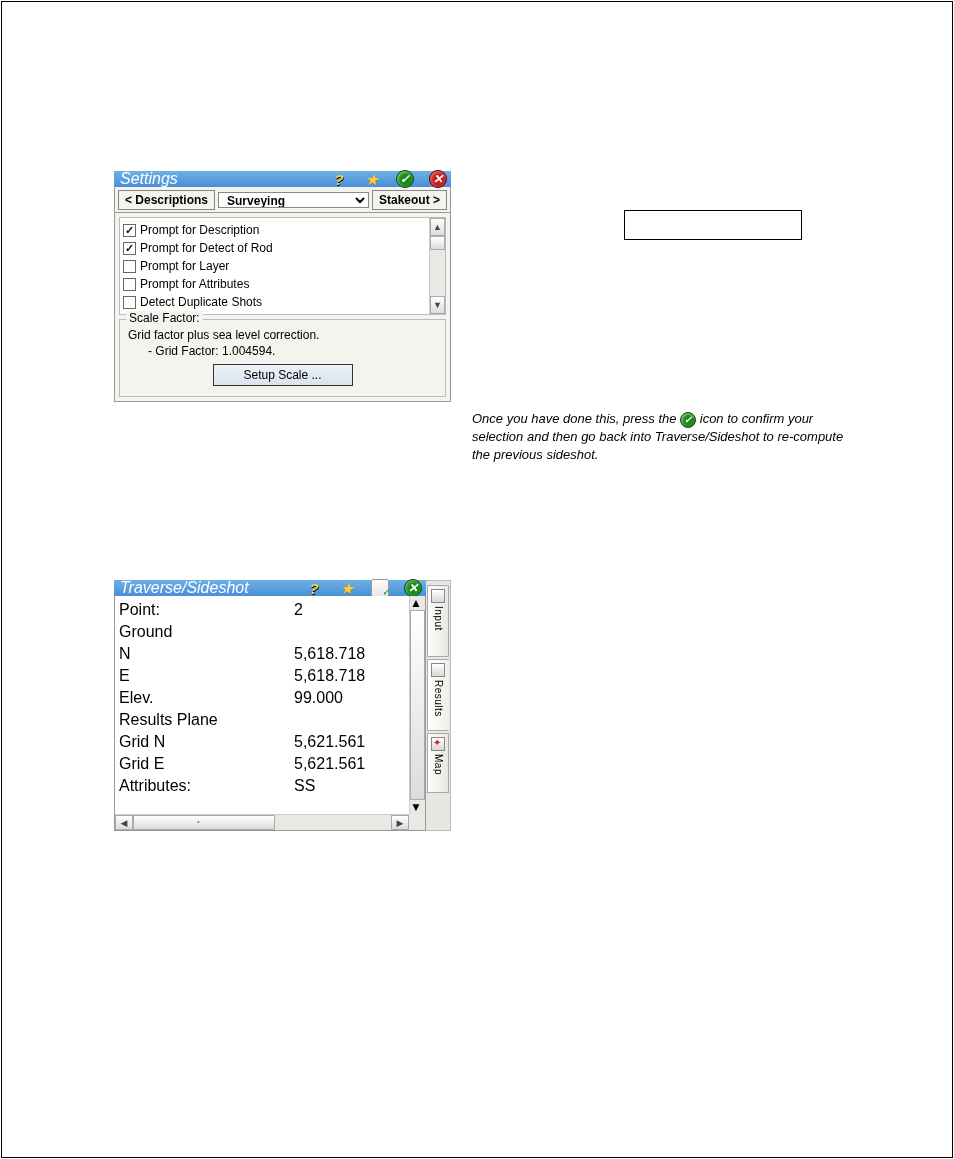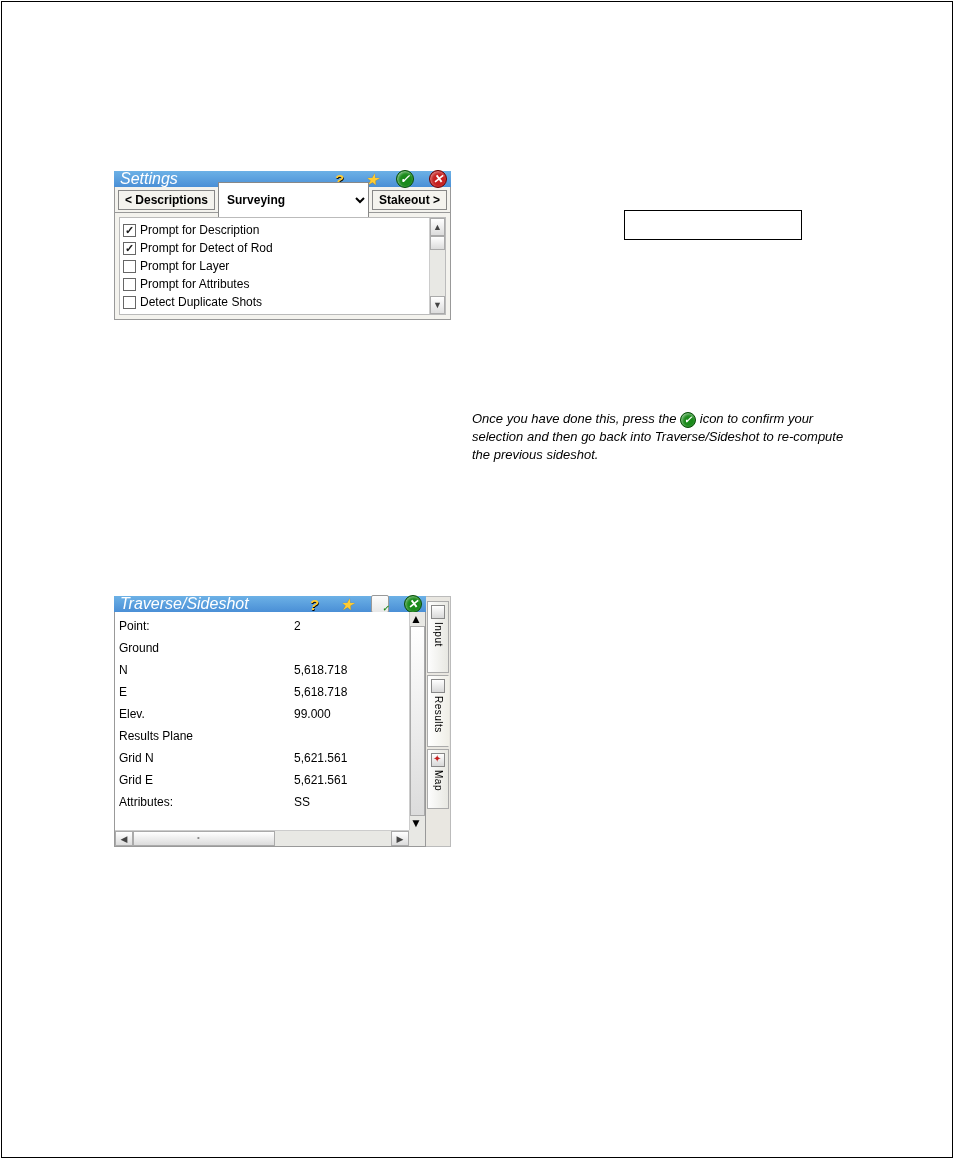--- a/index.html
+++ b/index.html
@@ -37,44 +37,44 @@
   .icon-help { color: #ffcc33; font-weight: bold; font-size: 15px; text-shadow: 0.5px 0.5px 0 #000; }
   .icon-star { color: #ffcc33; font-size: 16px; text-shadow: 0 0 1px #a07000; }
   .icon-ok { width: 18px; height: 18px; border-radius: 50%; background: #1a8a1a; color: #fff; border: 1px solid #0a4d0a; font-size: 12px; display:flex; align-items:center; justify-content:center; font-weight: bold; box-shadow: inset 1px 1px 3px rgba(255,255,255,0.6); }
   .icon-close { width: 18px; height: 18px; border-radius: 50%; background: #c62020; color: #fff; border: 1px solid #6a0000; font-size: 12px; display:flex; align-items:center; justify-content:center; font-weight: bold; box-shadow: inset 1px 1px 3px rgba(255,255,255,0.5); }
   .icon-clipboard { width: 16px; height: 18px; border: 1px solid #999; background: linear-gradient(#fdfdfd,#e8e8e8); border-radius: 2px; position: relative; }
   .icon-clipboard::after{ content:"✓"; color:#1a8a1a; font-size:8px; position:absolute; right:-1px; bottom:-1px; font-weight:bold;}
 
   .tabrow { background: #f4f3ee; padding: 2px 3px; border: 1px solid #999; border-top: none; display: flex; align-items: center; gap: 3px; height: 26px; font-size: 12px; }
   .tabbtn { height: 20px; background: #f4f3ee; border: 1px solid #888; padding: 0 6px; font-size: 12px; font-family: inherit; display:flex; align-items:center; }
   .tabbtn b { font-weight: bold; }
-  .tabselect { flex: 1; height: 36px; border: 1px solid #888; background: #fff; font-size: 12px; font-family: inherit; padding-left: 4px; font-weight: bold; }
+  .tabselect { flex: 1; height: 16px; border: 1px solid #888; background: #fff; font-size: 12px; font-family: inherit; padding-left: 4px; font-weight: bold; }
 
   .win1-body { border: 1px solid #999; border-top: none; background: #f4f3ee; padding: 4px; }
   .checklist { border: 1px solid #bbb; background: #fff; position: relative; padding: 3px 16px 3px 3px; }
   .checklist .vscroll { position: absolute; right: 0; top: 0; bottom: 0; width: 16px; background: #e8e8e4; border-left: 1px solid #ccc; }
   .vscroll .arrow { height: 18px; border: 1px solid #aaa; background: linear-gradient(#fff,#dcdcdc); display:flex; align-items:center; justify-content:center; font-size:9px; color:#444;}
   .vscroll .thumb { height: 14px; border: 1px solid #aaa; background: linear-gradient(#fff,#dcdcdc); margin-top:0; }
   .checkrow { display: flex; align-items: center; gap: 4px; height: 18px; font-size: 12px; font-family: "Tahoma", sans-serif; }
   .cbx { width: 13px; height: 13px; border: 1px solid #666; background: #fff; display:flex; align-items:center; justify-content:center; font-size: 11px; color:#1a1a1a; font-weight:bold; }
 
   .fieldset { border: 1px solid #bbb; margin-top: 4px; padding: 6px 8px 8px 8px; background: #f4f3ee; position: relative; }
   .legend { position: absolute; top: -9px; left: 6px; background: #f4f3ee; padding: 0 3px; font-size: 12px; font-family: Tahoma, sans-serif; }
   .fieldset .line { font-size: 12px; font-family: Tahoma, sans-serif; margin: 2px 0; }
   .setupbtn { display: block; margin: 6px auto 2px auto; width: 140px; height: 22px; background: linear-gradient(#eef2f8, #d8e2f0); border: 1px solid #333; font-size: 12px; font-family: Tahoma, sans-serif; }
 
   
   .inline-ok { display: inline-block; width: 16px; height: 16px; border-radius: 50%; background: #1a8a1a; color: #fff; border: 1px solid #0a4d0a; font-size: 10px; text-align:center; line-height:14px; font-weight:bold; vertical-align:middle; box-shadow: inset 1px 1px 3px rgba(255,255,255,0.6);}
 
   
-  .win2 { position: absolute; left: 112px; top: 594px; width: 337px; display: flex; }
+  .win2 { position: absolute; left: 112px; top: 578px; width: 337px; display: flex; }
   .win2-main { flex: 1; border: 0; }
   .win2 .titlebar { font-size: 16px; }
   .win2-body { border: 1px solid #999; border-top: none; background: #fff; position: relative; height: 235px; }
-  .results-area { position: absolute; left: 0; top: 0; right: 16px; bottom: 16px; background: #fff; overflow: hidden; padding: 3px 4px; font-family: "Trebuchet MS", Tahoma, sans-serif; font-size: 12px; }
+  .results-area { position: absolute; left: 0; top: 0; right: 16px; bottom: 16px; background: #fff; overflow: hidden; padding: 3px 4px; font-family: "Trebuchet MS", Tahoma, sans-serif; font-size: 16px; }
   .res-row { display: flex; line-height: 22px; }
   .res-label { width: 175px; }
   .res-val { }
   .win2-body .vscroll2 { position: absolute; right: 0; top: 0; bottom: 16px; width: 16px; background: #e8e8e4; border-left: 1px solid #ccc; display:flex; flex-direction:column; justify-content:space-between; }
   .win2-body .hscroll { position: absolute; left: 0; right: 16px; bottom: 0; height: 16px; background: #e8e8e4; border-top: 1px solid #ccc; display:flex; }
   .hscroll .arrow { width: 18px; border: 1px solid #aaa; background: linear-gradient(#fff,#dcdcdc); display:flex; align-items:center; justify-content:center; font-size:9px; color:#444;}
   .hscroll .track { flex:1; position:relative; }
   .hscroll .thumb { position:absolute; left:0; top:0; bottom:0; width:55%; border: 1px solid #aaa; background: linear-gradient(#fff,#dcdcdc); }
   .hscroll .thumb::after{ content:"•"; position:absolute; left:45%; top:1px; color:#888; font-size:8px;}
   .corner { position: absolute; right: 0; bottom: 0; width: 16px; height: 16px; background: #e8e8e4; }
@@ -133,20 +133,26 @@
         <span class="cbx"></span>
         <span>Detect Duplicate Shots</span>
       </div>
       <div class="vscroll">
         <div class="arrow">▲</div>
         <div class="thumb"></div>
         <div style="flex:1"></div>
         <div class="arrow" style="position:absolute;bottom:0;left:0;right:0">▼</div>
       </div>
     </div>
+    <div class="fieldset">
+      <div class="legend">Scale Factor:</div>
+      <div class="line">Grid factor plus sea level correction.</div>
+      <div class="line" style="padding-left:20px">- Grid Factor:   1.004594.</div>
+      <button class="setupbtn">Setup Scale ...</button>
+    </div>
   </div>
 </div>
 
 <div class="paragraph" style="left:470px; top:408px; width:380px;">
   Once you have done this, press the <span class="inline-ok">✓</span> icon to confirm your selection and then go back into Traverse/Sideshot to re-compute the previous sideshot.
 </div>
 
 
 <div class="win2">
   <div class="win2-main">

